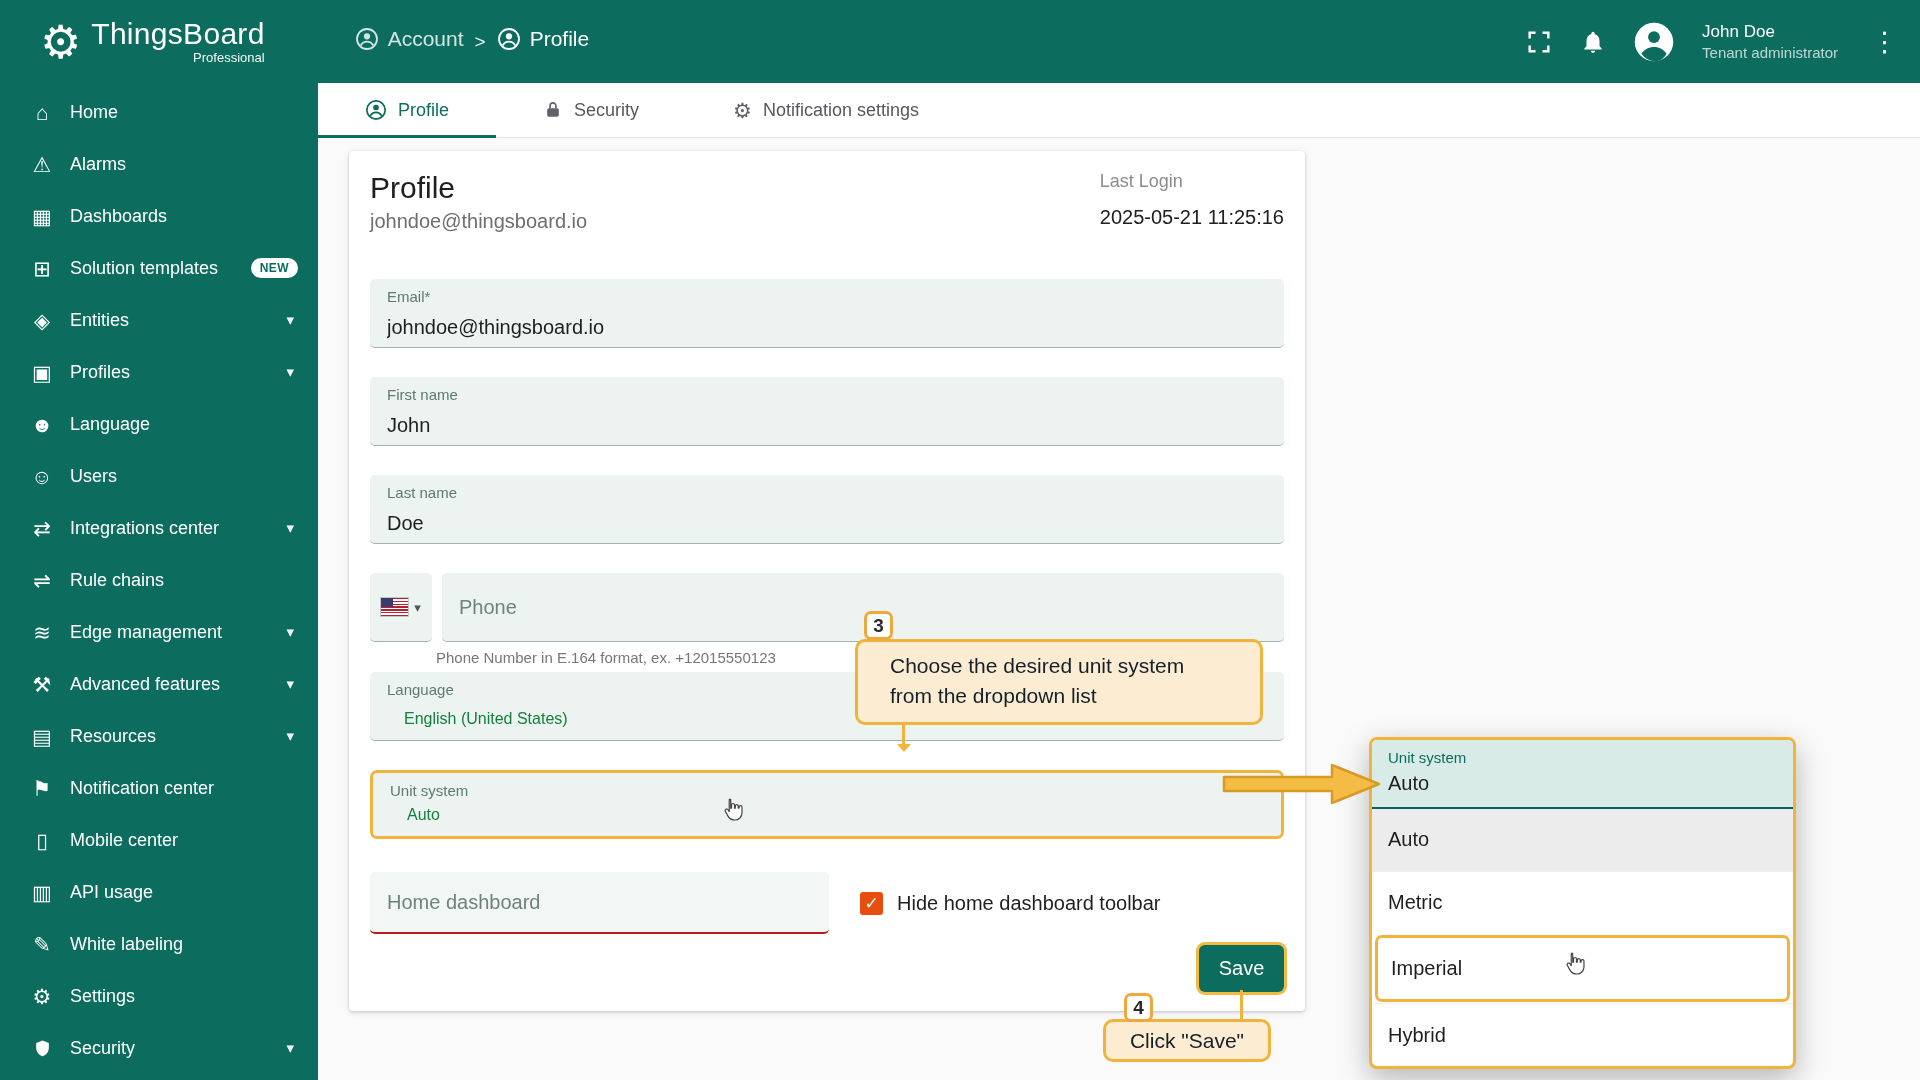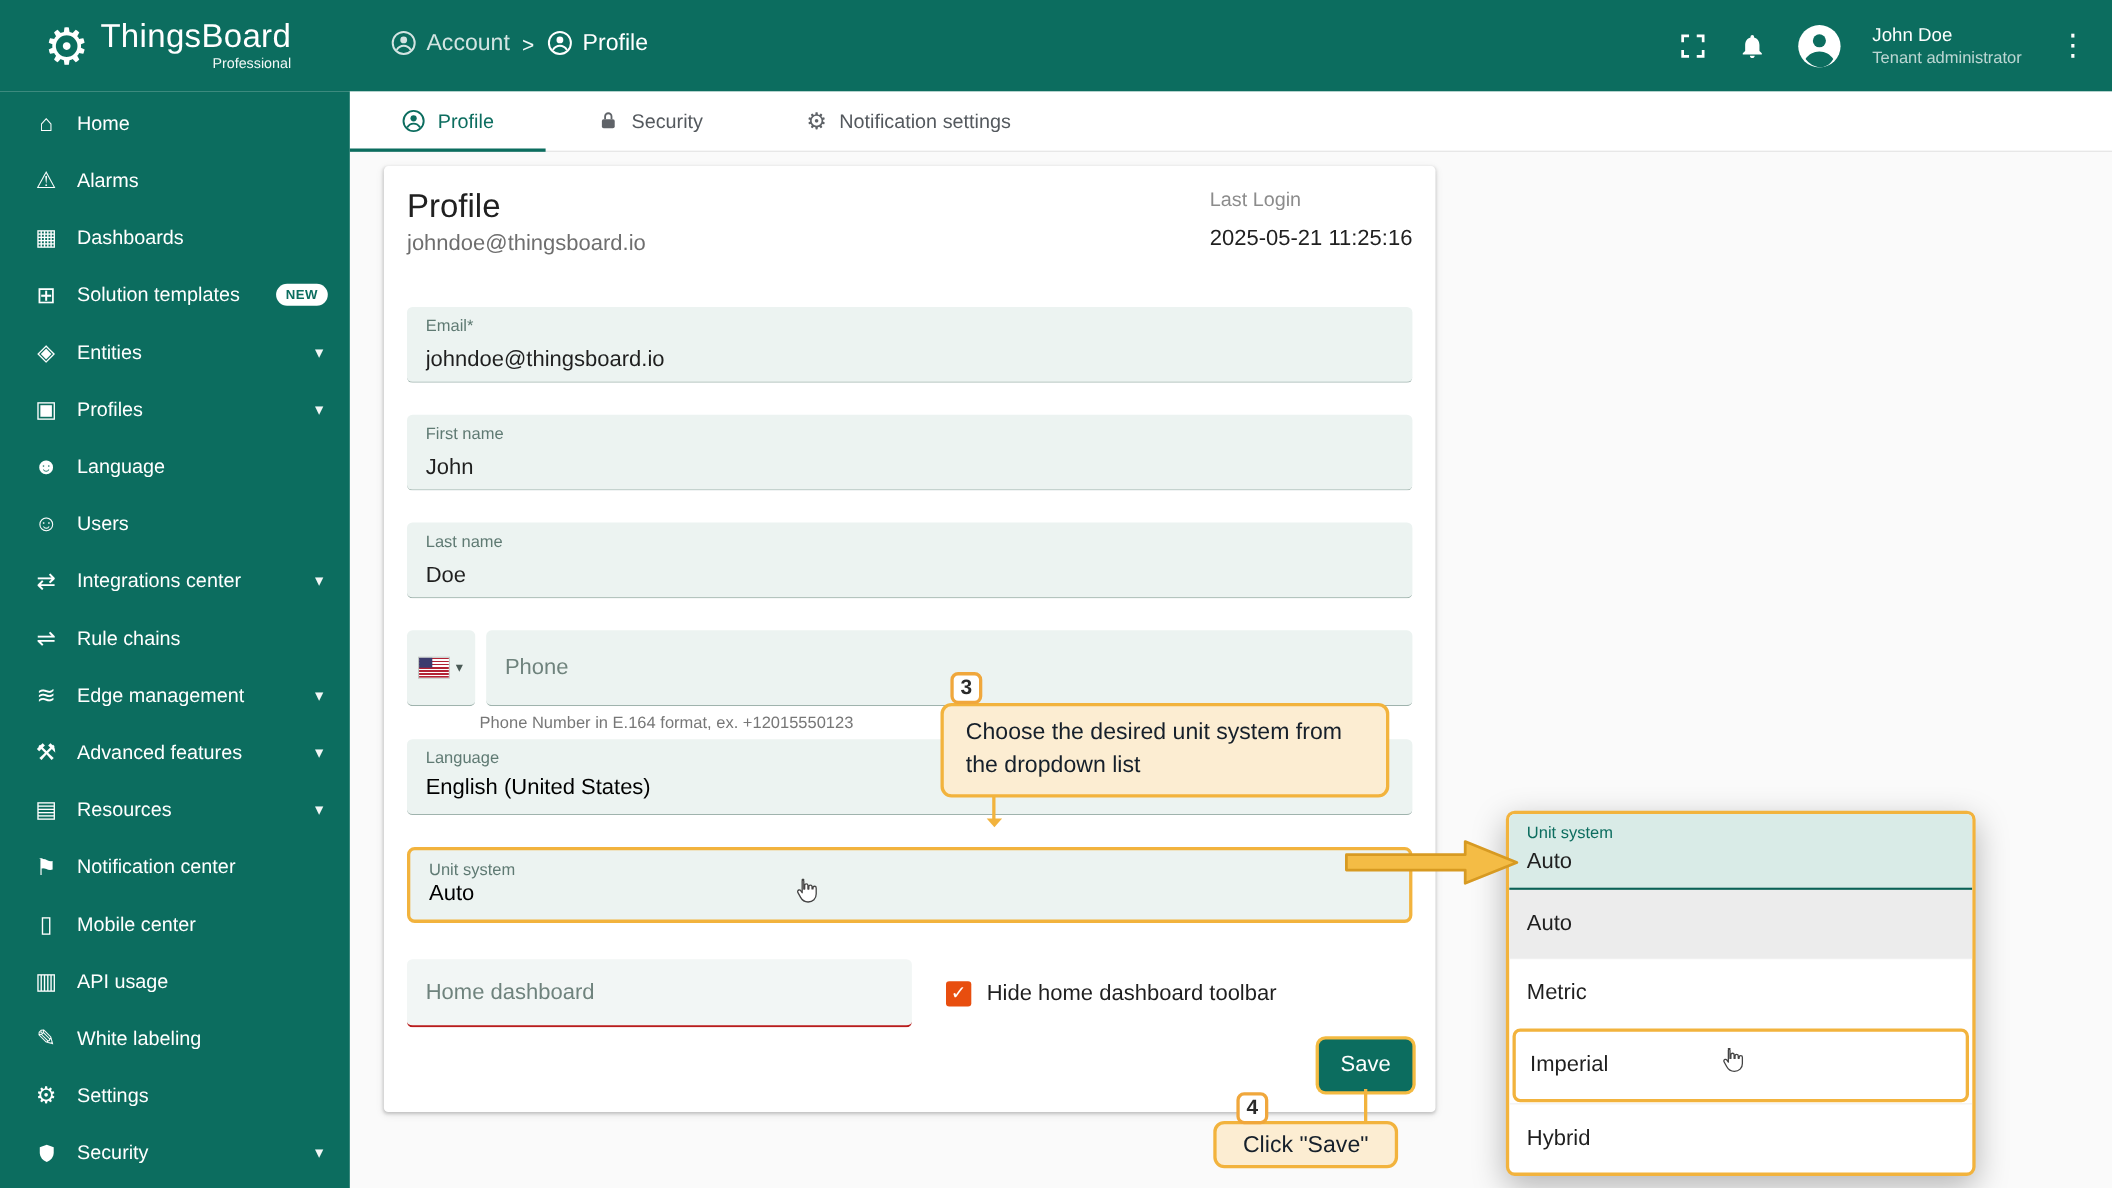--- a/index.html
+++ b/index.html
@@ -55,21 +55,21 @@
   .card-head{display:flex;justify-content:space-between}
   .page-title{font-size:30px;color:#202020;font-weight:400;line-height:1.1;margin:0}
   .page-sub{font-size:20px;color:#6e6e6e;margin-top:6px}
   .last-login-label{font-size:18px;color:#8c8c8c}
   .last-login-value{font-size:20px;color:#202020;margin-top:14px}
   .fields{margin-top:46px}
   .frow{margin-top:29px}
   .frow.first{margin-top:0}
   .field{position:relative;height:69px;background:var(--fieldbg);border-radius:5px;border-bottom:1px solid #9FB3AD;cursor:text}
   .flabel{position:absolute;top:9px;left:17px;font-size:15px;color:#5F7A73}
-  .fvalue{position:absolute;left:17px;bottom:12px;font-size:20px;color:#000000;white-space:nowrap}
+  .fvalue{position:absolute;left:34px;bottom:12px;font-size:16px;color:#15803d;white-space:nowrap}
   input.ftext{position:absolute;left:17px;right:17px;bottom:8px;font-size:20px;color:#1f1f1f;background:transparent;border:0;outline:0;padding:0}
   input::placeholder{color:#6F837D;opacity:1}
   .phone-row{display:flex;gap:10px}
   .flag-box{width:62px;height:69px;flex:none;background:var(--fieldbg);border-radius:5px;border-bottom:1px solid #9FB3AD;display:flex;align-items:center;justify-content:center;gap:6px;cursor:pointer}
   .us-flag{width:27px;height:18px;position:relative;background:repeating-linear-gradient(180deg,#B22234 0 1.4px,#fff 1.4px 2.8px);box-shadow:0 0 0 1px rgba(0,0,0,.18)}
   .us-flag::after{content:"";position:absolute;left:0;top:0;width:12px;height:9px;background:#3C3B6E}
   .flag-caret{font-size:13px;color:#4a5a56}
   .phone-field{flex:1;position:relative;height:69px;background:var(--fieldbg);border-radius:5px;border-bottom:1px solid #9FB3AD}
   .phone-field input{position:absolute;left:17px;right:17px;top:0;height:100%;font-size:20px;background:transparent;border:0;outline:0;padding:0}
   .hint{font-size:15px;color:#777;margin:7px 0 0 66px}
@@ -82,21 +82,21 @@
   .cbx-row{display:flex;align-items:center;margin-left:31px;cursor:pointer}
   .cbx{width:23px;height:23px;background:#E84E0F;border-radius:3px;color:#fff;font-size:17px;font-weight:bold;display:flex;align-items:center;justify-content:center;flex:none}
   .cbx-label{margin-left:14px;font-size:20px;color:#1f1f1f}
   .save-btn{position:absolute;right:21px;top:794px;width:85px;height:47px;background:var(--primary);color:#fff;font-size:20px;font-weight:500;border:0;border-radius:6px;cursor:pointer;display:flex;align-items:center;justify-content:center;box-shadow:0 0 0 3px #F3BA41}
 
   
   .ann-badge{position:absolute;width:29px;height:29px;background:#fff;border:3px solid #F0A73C;border-radius:7px;display:flex;align-items:center;justify-content:center;font-size:19px;font-weight:600;color:#2b2b2b;z-index:30}
   #badge3{left:864px;top:611px}
   #badge4{left:1124px;top:993px}
   .ann-box{position:absolute;background:var(--cream);border:3px solid var(--yellow);border-radius:10px;color:#16202B;z-index:25}
-  #box3{left:855px;top:639px;width:408px;height:86px;font-size:21px;line-height:1.45;padding:9px 20px}
+  #box3{left:855px;top:639px;width:408px;height:86px;font-size:21px;line-height:1.45;padding:9px 32px}
   #box4{left:1103px;top:1019px;width:168px;height:43px;font-size:21px;display:flex;align-items:center;justify-content:center}
   .ann-line{position:absolute;width:3px;background:var(--yellow);z-index:24}
   #line3{left:902px;top:724px;height:21px}
   #tri3{position:absolute;left:897px;top:744px;width:0;height:0;border-left:7px solid transparent;border-right:7px solid transparent;border-top:8px solid var(--yellow);z-index:24}
   #line4{left:1240px;top:990px;height:30px}
   .big-arrow{position:absolute;left:1222px;top:761px;z-index:28}
 
   
   .dd-panel{position:absolute;left:1369px;top:737px;width:427px;height:332px;background:#fff;border:3px solid var(--yellow);border-radius:8px;box-shadow:0 10px 30px rgba(0,0,0,.28);z-index:20;display:flex;flex-direction:column;overflow:hidden}
   .dd-field{position:relative;height:69px;flex:none;background:#D9EBE7;border-bottom:2px solid var(--primary-dark);cursor:pointer}

